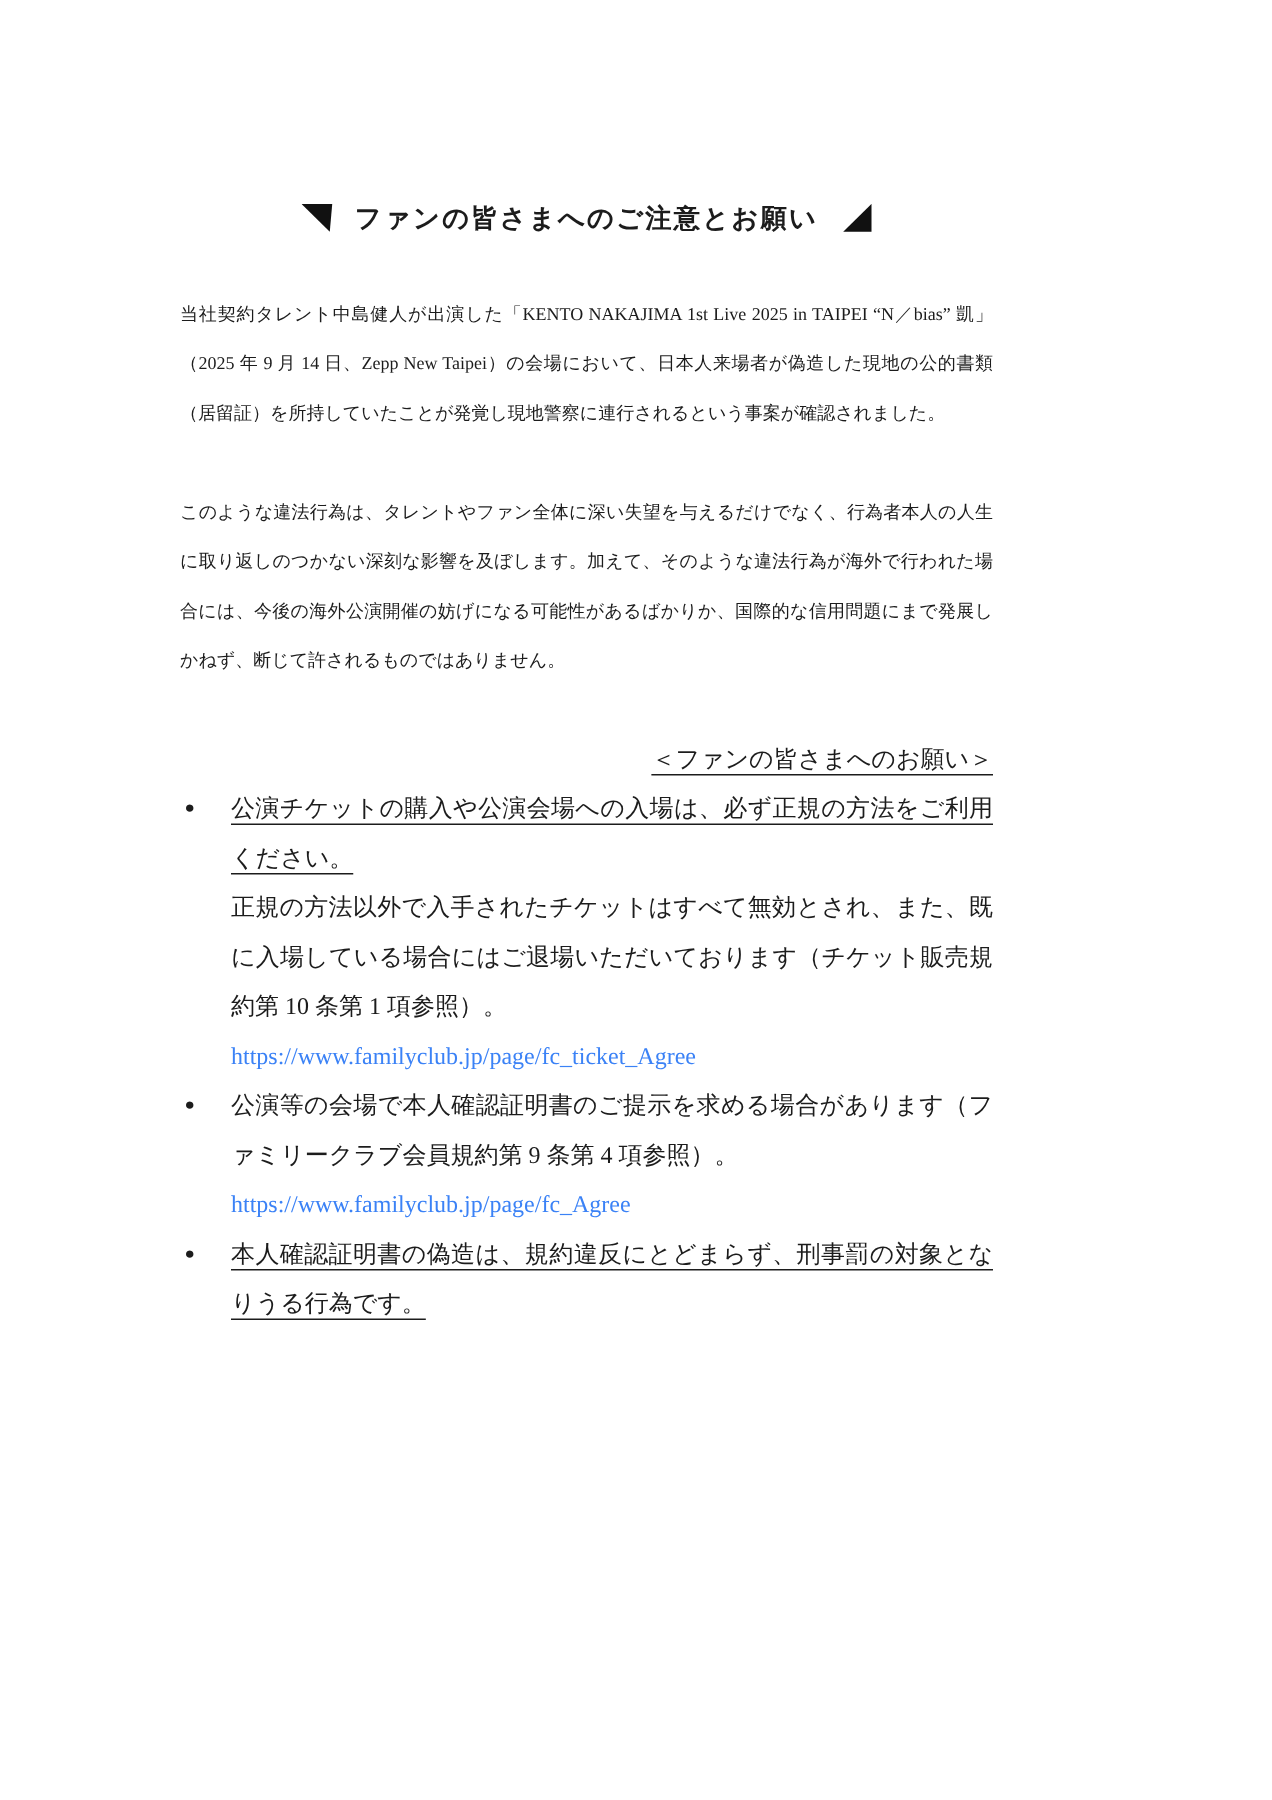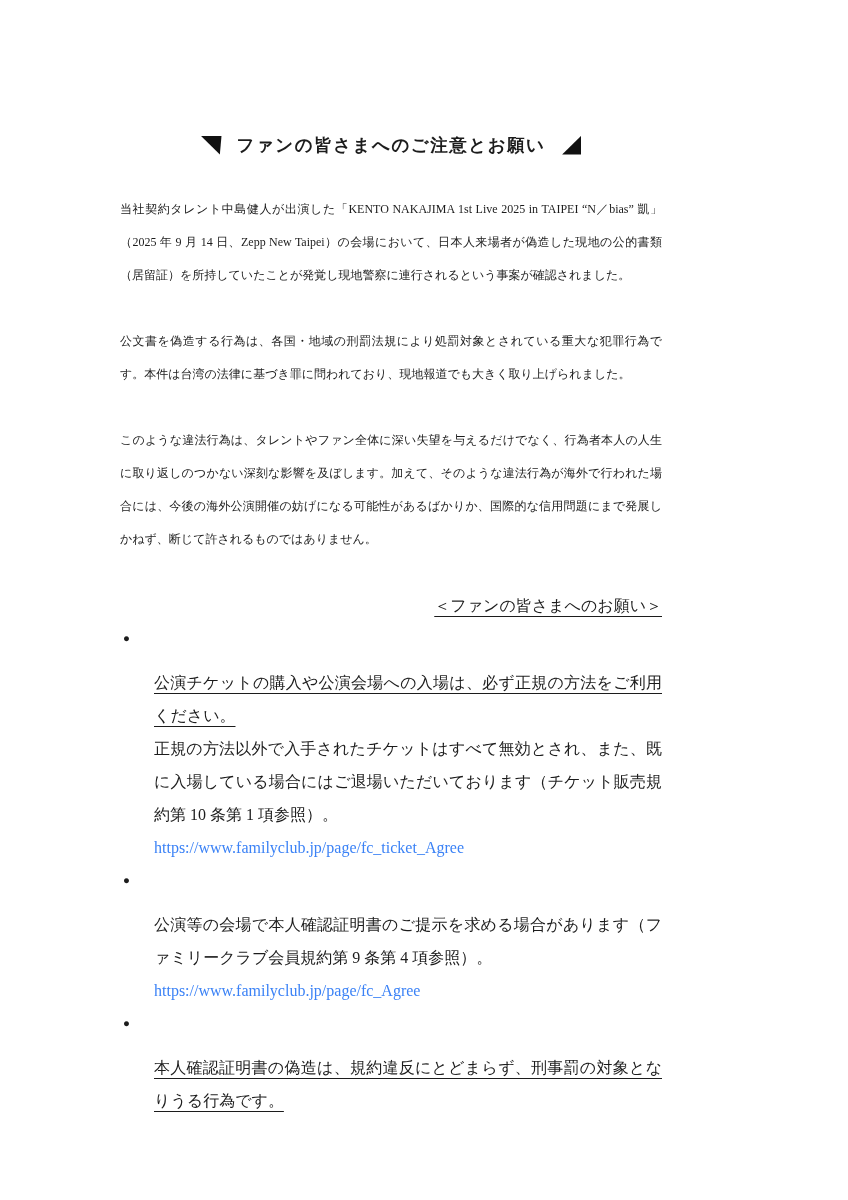--- a/index.html
+++ b/index.html
@@ -71,21 +71,20 @@
   .marker {
     flex: none;
     width: 31px;
     font-size: 11.5px;
     line-height: 33px;
     padding-left: 3px;
   }
   .bullet-content {
     flex: 1;
     text-align: justify;
-    margin-top: 44px;
   }
   .bullet-head {
     text-decoration: underline;
     text-underline-offset: 5px;
     text-decoration-thickness: 1px;
   }
   .bullet-body, .bullet-link {
     text-decoration: none;
   }
   .bullet-link {
@@ -98,21 +97,20 @@
 <div class="page">
 
   <h1 class="title">
     <span class="tri tri-left"></span>
     <span>ファンの皆さまへのご注意とお願い</span>
     <span class="tri tri-right"></span>
   </h1>
 
   <p class="para">当社契約タレント中島健人が出演した「KENTO NAKAJIMA 1st Live 2025 in TAIPEI “N／bias” 凱」（2025 年 9 月 14 日、Zepp New Taipei）の会場において、日本人来場者が偽造した現地の公的書類（居留証）を所持していたことが発覚し現地警察に連行されるという事案が確認されました。</p>
 
-  <p class="para">公文書を偽造する行為は、各国・地域の刑罰法規により処罰対象とされている重大な犯罪行為です。本件は台湾の法律に基づき罪に問われており、現地報道でも大きく取り上げられました。</p>
 
   <p class="para">このような違法行為は、タレントやファン全体に深い失望を与えるだけでなく、行為者本人の人生に取り返しのつかない深刻な影響を及ぼします。加えて、そのような違法行為が海外で行われた場合には、今後の海外公演開催の妨げになる可能性があるばかりか、国際的な信用問題にまで発展しかねず、断じて許されるものではありません。</p>
 
 
   <p class="heading-u">＜ファンの皆さまへのお願い＞</p>
 
   <ul class="bullets">
 
     <li class="bullet">
       <span class="marker">●</span>

